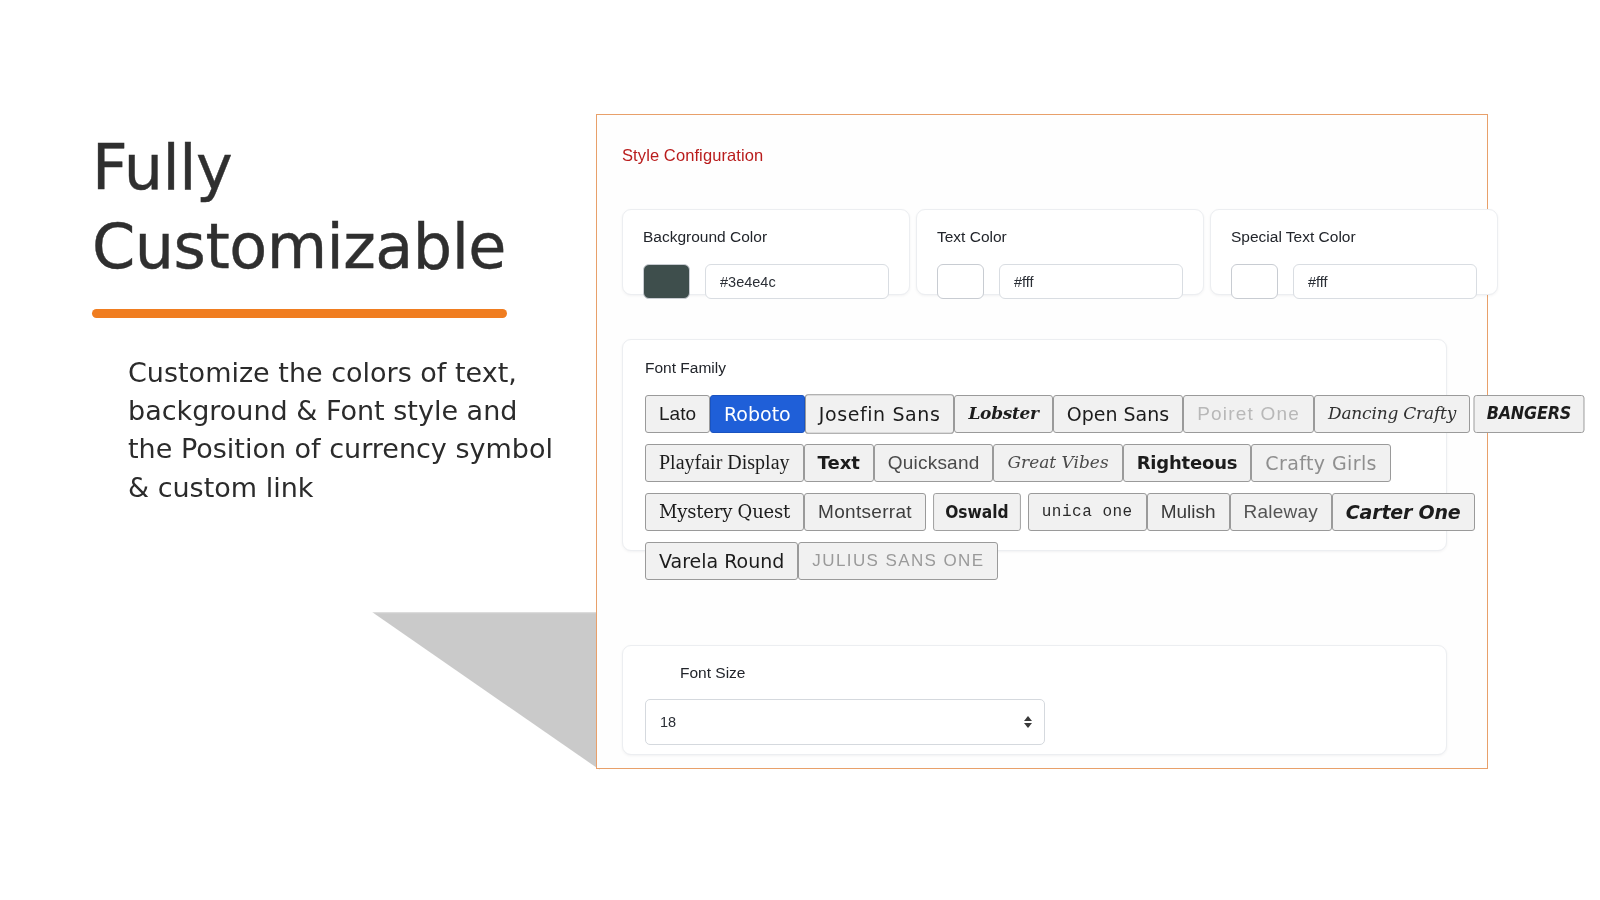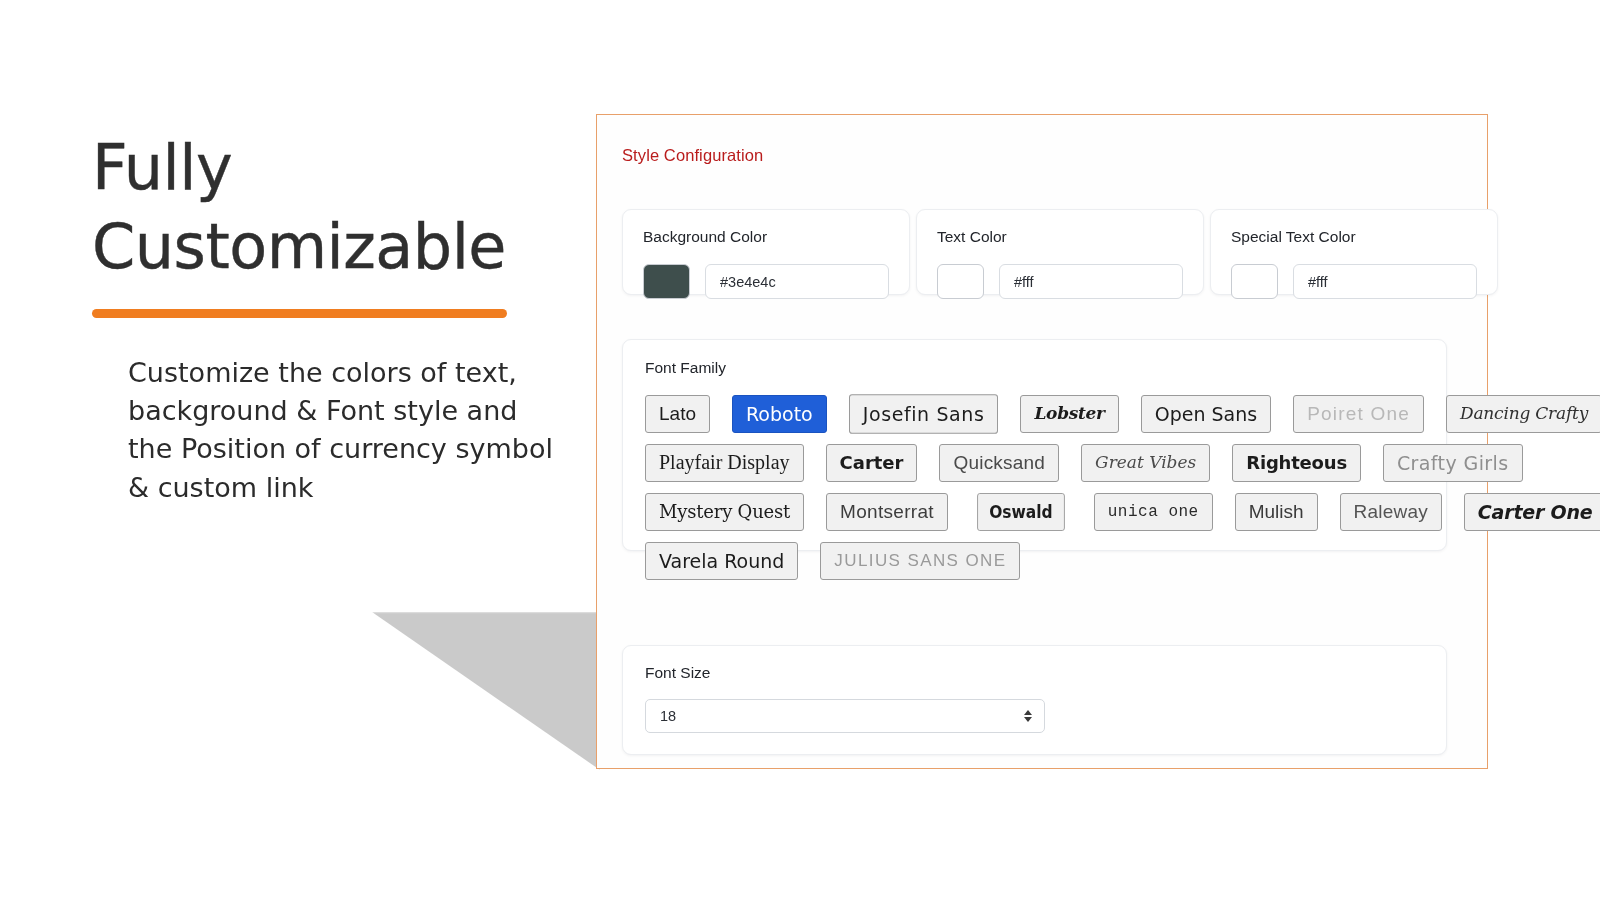--- a/index.html
+++ b/index.html
@@ -144,21 +144,21 @@
     height: 212px;
     background: #fff;
     border: 1px solid #eceef1;
     border-radius: 9px;
     box-shadow: 0 1px 3px rgba(20,20,30,.055);
     padding: 19px 20px 0 22px;
   }
   .ff-rows { margin-top: 6px; }
   .ff-row {
     display: flex;
-    gap: 22px;
+    gap: 0;
     margin-bottom: 11px;
     align-items: flex-start;
   }
   .ff-btn {
     background: #f1f1f1;
     border: 1px solid #9a9a9a;
     border-radius: 3px;
     padding: 7px 13px;
     font-size: 19px;
     line-height: 1.28;
@@ -206,24 +206,24 @@
     left: 622px;
     top: 645px;
     width: 825px;
     height: 110px;
     background: #fff;
     border: 1px solid #eceef1;
     border-radius: 9px;
     box-shadow: 0 1px 3px rgba(20,20,30,.055);
     padding: 18px 0 0 22px;
   }
-  .fs-label { font-size: 15.5px; color: #22252b; margin-bottom: 17px; }
+  .fs-label { font-size: 15.5px; color: #22252b; margin-bottom: 17px; margin-left: 35px; }
   .fs-input {
     width: 400px;
-    height: 34px;
+    height: 46px;
     border: 1px solid #d5d9de;
     border-radius: 5px;
     background: #fff;
     display: flex;
     align-items: center;
     padding: 0 10px 0 14px;
     font-size: 14.5px;
     color: #2b2f36;
     position: relative;
   }
@@ -304,21 +304,21 @@
           <div class="ff-btn f-roboto sel">Roboto</div>
           <div class="ff-btn f-josefin">Josefin Sans</div>
           <div class="ff-btn f-lobster">Lobster</div>
           <div class="ff-btn f-opensans">Open Sans</div>
           <div class="ff-btn f-poiret">Poiret One</div>
           <div class="ff-btn f-dancing">Dancing Crafty</div>
           <div class="ff-btn f-bangers">BANGERS</div>
         </div>
         <div class="ff-row">
           <div class="ff-btn f-playfair">Playfair Display</div>
-          <div class="ff-btn f-chewy">Carter</div>
+          <div class="ff-btn f-chewy">Text</div>
           <div class="ff-btn f-quicksand">Quicksand</div>
           <div class="ff-btn f-greatvibes">Great Vibes</div>
           <div class="ff-btn f-righteous">Righteous</div>
           <div class="ff-btn f-crafty">Crafty Girls</div>
         </div>
         <div class="ff-row">
           <div class="ff-btn f-mystery">Mystery Quest</div>
           <div class="ff-btn f-montserrat">Montserrat</div>
           <div class="ff-btn f-oswald">Oswald</div>
           <div class="ff-btn f-unica">unica one</div>

